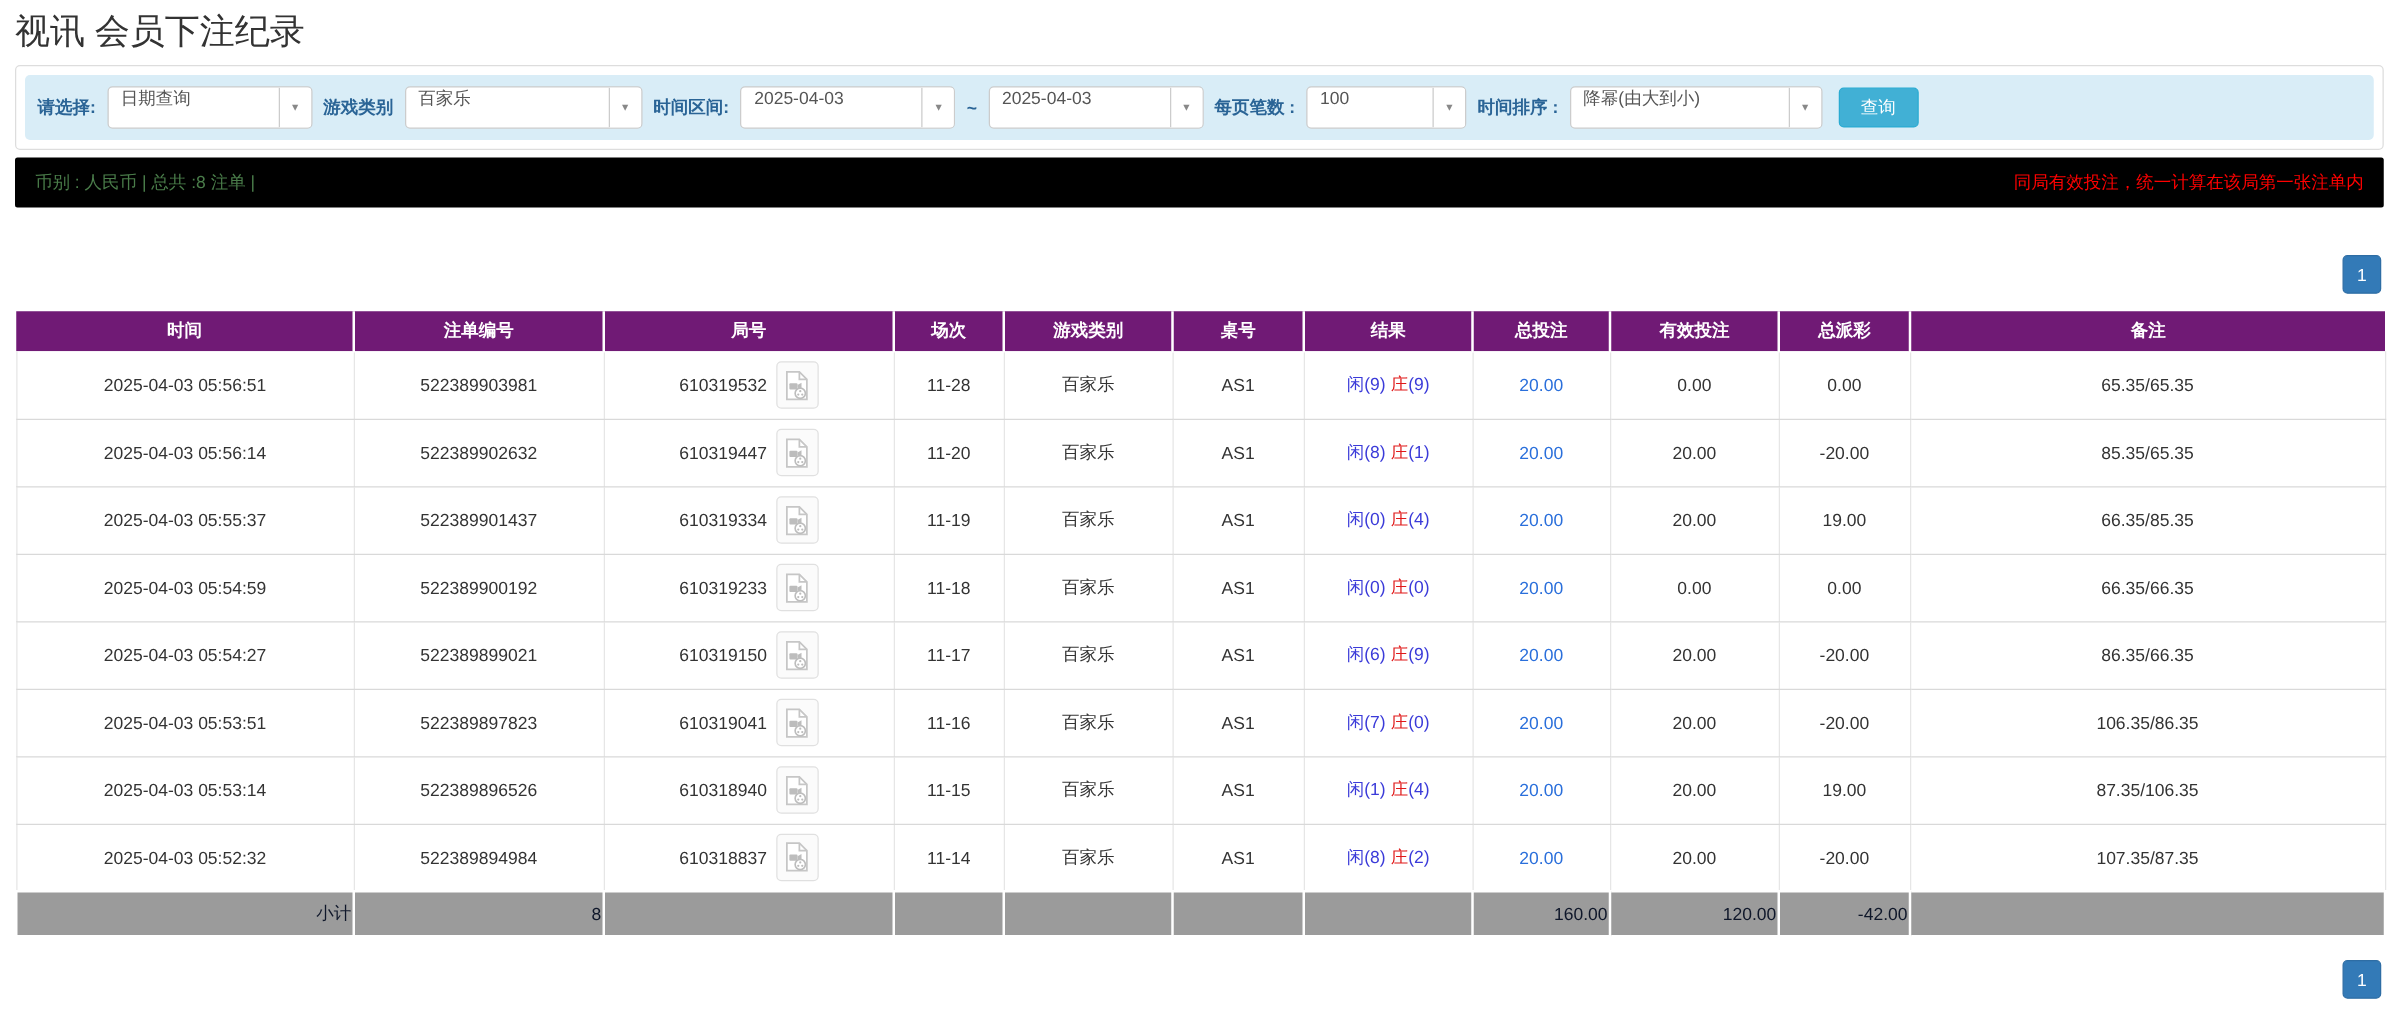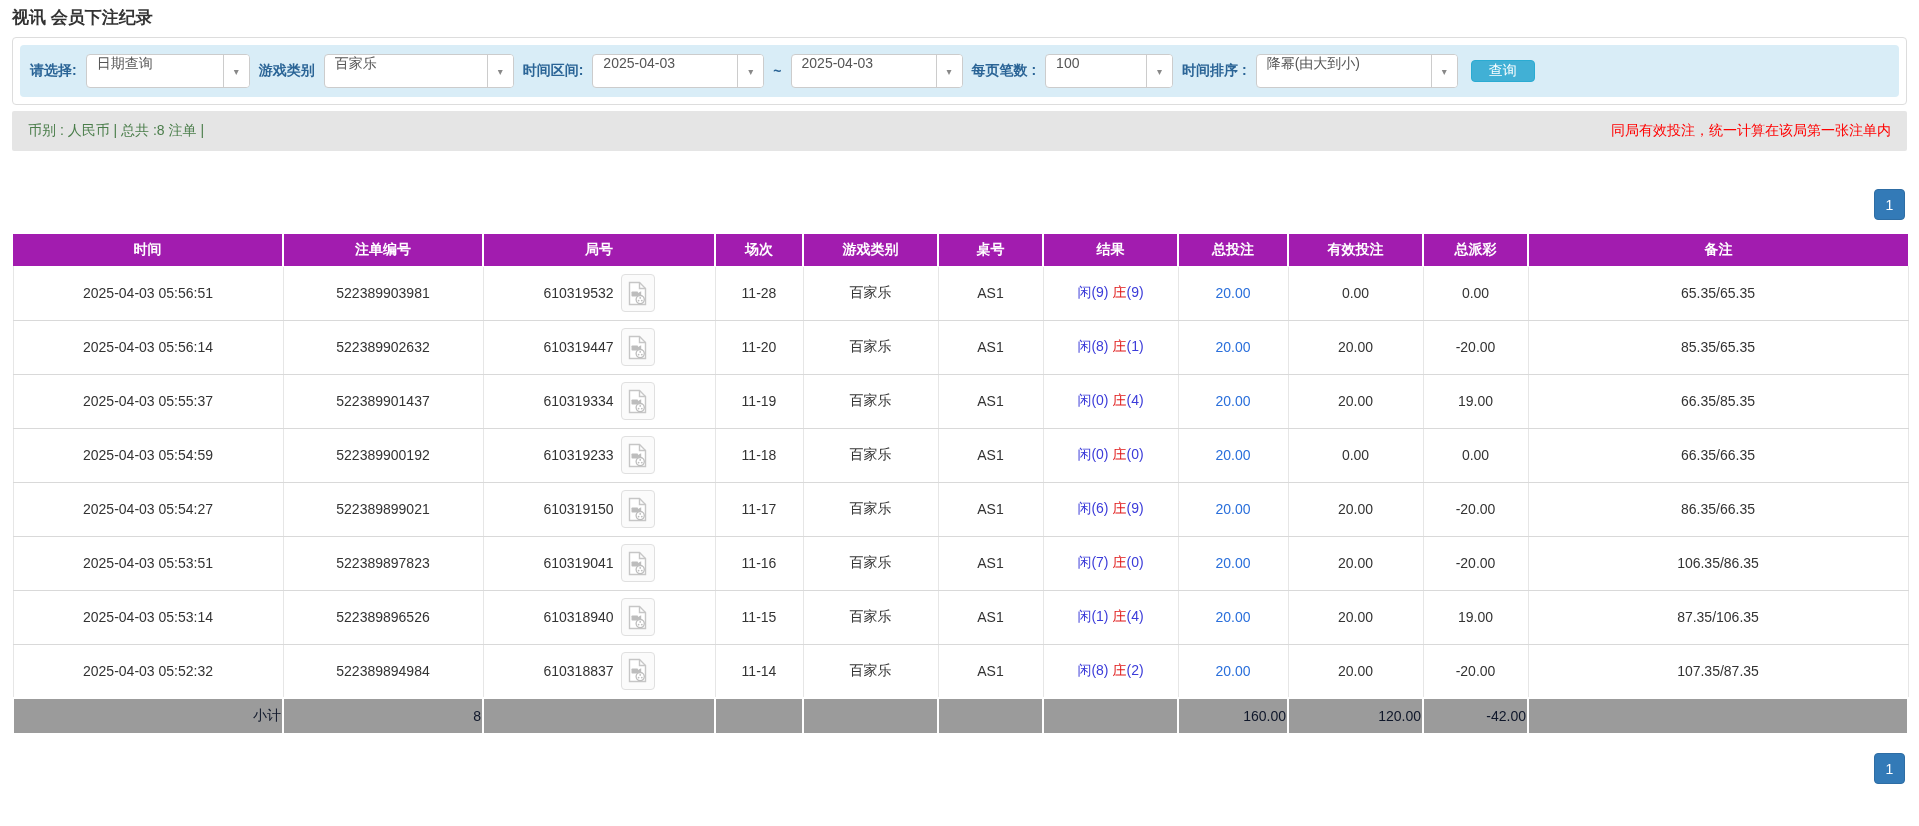--- a/index.html
+++ b/index.html
@@ -1,46 +1,46 @@
 <!DOCTYPE html>
 <html><head>
 <meta charset="utf-8">
 <style>
   * { box-sizing: border-box; }
   html,body { margin:0; padding:0; }
   body {
     width:1919px; height:826px; overflow:hidden; background:#fff;
     font-family:"Liberation Sans","DejaVu Sans",sans-serif; font-size:14px; color:#333;
   }
-  .page-title { font-size:17px; font-weight:700; color:#333; margin:6px 0 8px 12px; }
+  .page-title { font-size:28px; font-weight:400; color:#333; margin:6px 0 8px 12px; }
 
   
   .filter-panel { margin:0 12px; border:1px solid #ddd; border-radius:4px; background:#fff; padding:7px; }
   .filter-bar { background:#d9edf7; border-radius:4px; padding:9px 10px; display:flex; align-items:center; gap:9px; }
   .f-label { color:#2a6496; font-weight:bold; white-space:nowrap; }
   .select { display:flex; align-items:stretch; background:#fff; border:1px solid #ccc; border-radius:4px; height:34px; overflow:hidden; cursor:pointer; }
   .select .val { padding:0 10px 0; color:#555; flex:1; white-space:nowrap; overflow:hidden; }
   .select .caret-box { width:26px; border-left:1px solid #ccc; display:flex; align-items:center; justify-content:center; color:#888; font-size:10px; background:#fff; }
   .tilde { color:#2a6496; font-weight:bold; }
-  .search-btn { height:22px; padding:0 17px; margin-left:4px; background:#41b0d5; border:1px solid #2aabd2; border-radius:4px; color:#fff; font-size:14px; cursor:pointer; font-family:inherit; }
+  .search-btn { height:32px; padding:0 17px; margin-left:4px; background:#41b0d5; border:1px solid #2aabd2; border-radius:4px; color:#fff; font-size:14px; cursor:pointer; font-family:inherit; }
 
   
-  .summary-bar { margin:6px 12px 0; background:#e5e5e5; border-radius:2px; padding:11px 16px; display:flex; justify-content:space-between; align-items:center; }
+  .summary-bar { margin:6px 12px 0; background:#000000; border-radius:2px; padding:11px 16px; display:flex; justify-content:space-between; align-items:center; }
   .summary-left { color:#4a7d4a; }
   .summary-right { color:#ff0000; }
 
   
   .pager { text-align:right; margin:38px 14px 0; }
   .pager-bottom { margin-top:18px; }
   .page-btn { display:inline-block; min-width:31px; height:31px; line-height:31px; text-align:center; background:#337ab7; border:1px solid #2e6da4; border-radius:4px; color:#fff; font-size:14px; cursor:pointer; }
 
   
   .data-table { margin:14px 12px 0; border-collapse:collapse; table-layout:fixed; width:1895px; }
   .data-table thead th {
-    background:#a21caf; color:#fff; font-weight:bold; height:32px; text-align:center;
+    background:#701a75; color:#fff; font-weight:bold; height:32px; text-align:center;
     border-left:2px solid #fff; font-size:14px; padding:0;
   }
   .data-table thead th:first-child { border-left:none; }
   .data-table tbody td {
     background:#fff; height:54px; text-align:center; color:#333;
     border:1px solid #e6e6e6; border-bottom:1px solid #d9d9d9; padding:0 4px;
     overflow:hidden; white-space:nowrap;
   }
   .data-table tbody tr:first-child td { border-top:1px solid #fff; }
   .data-table tfoot td {

